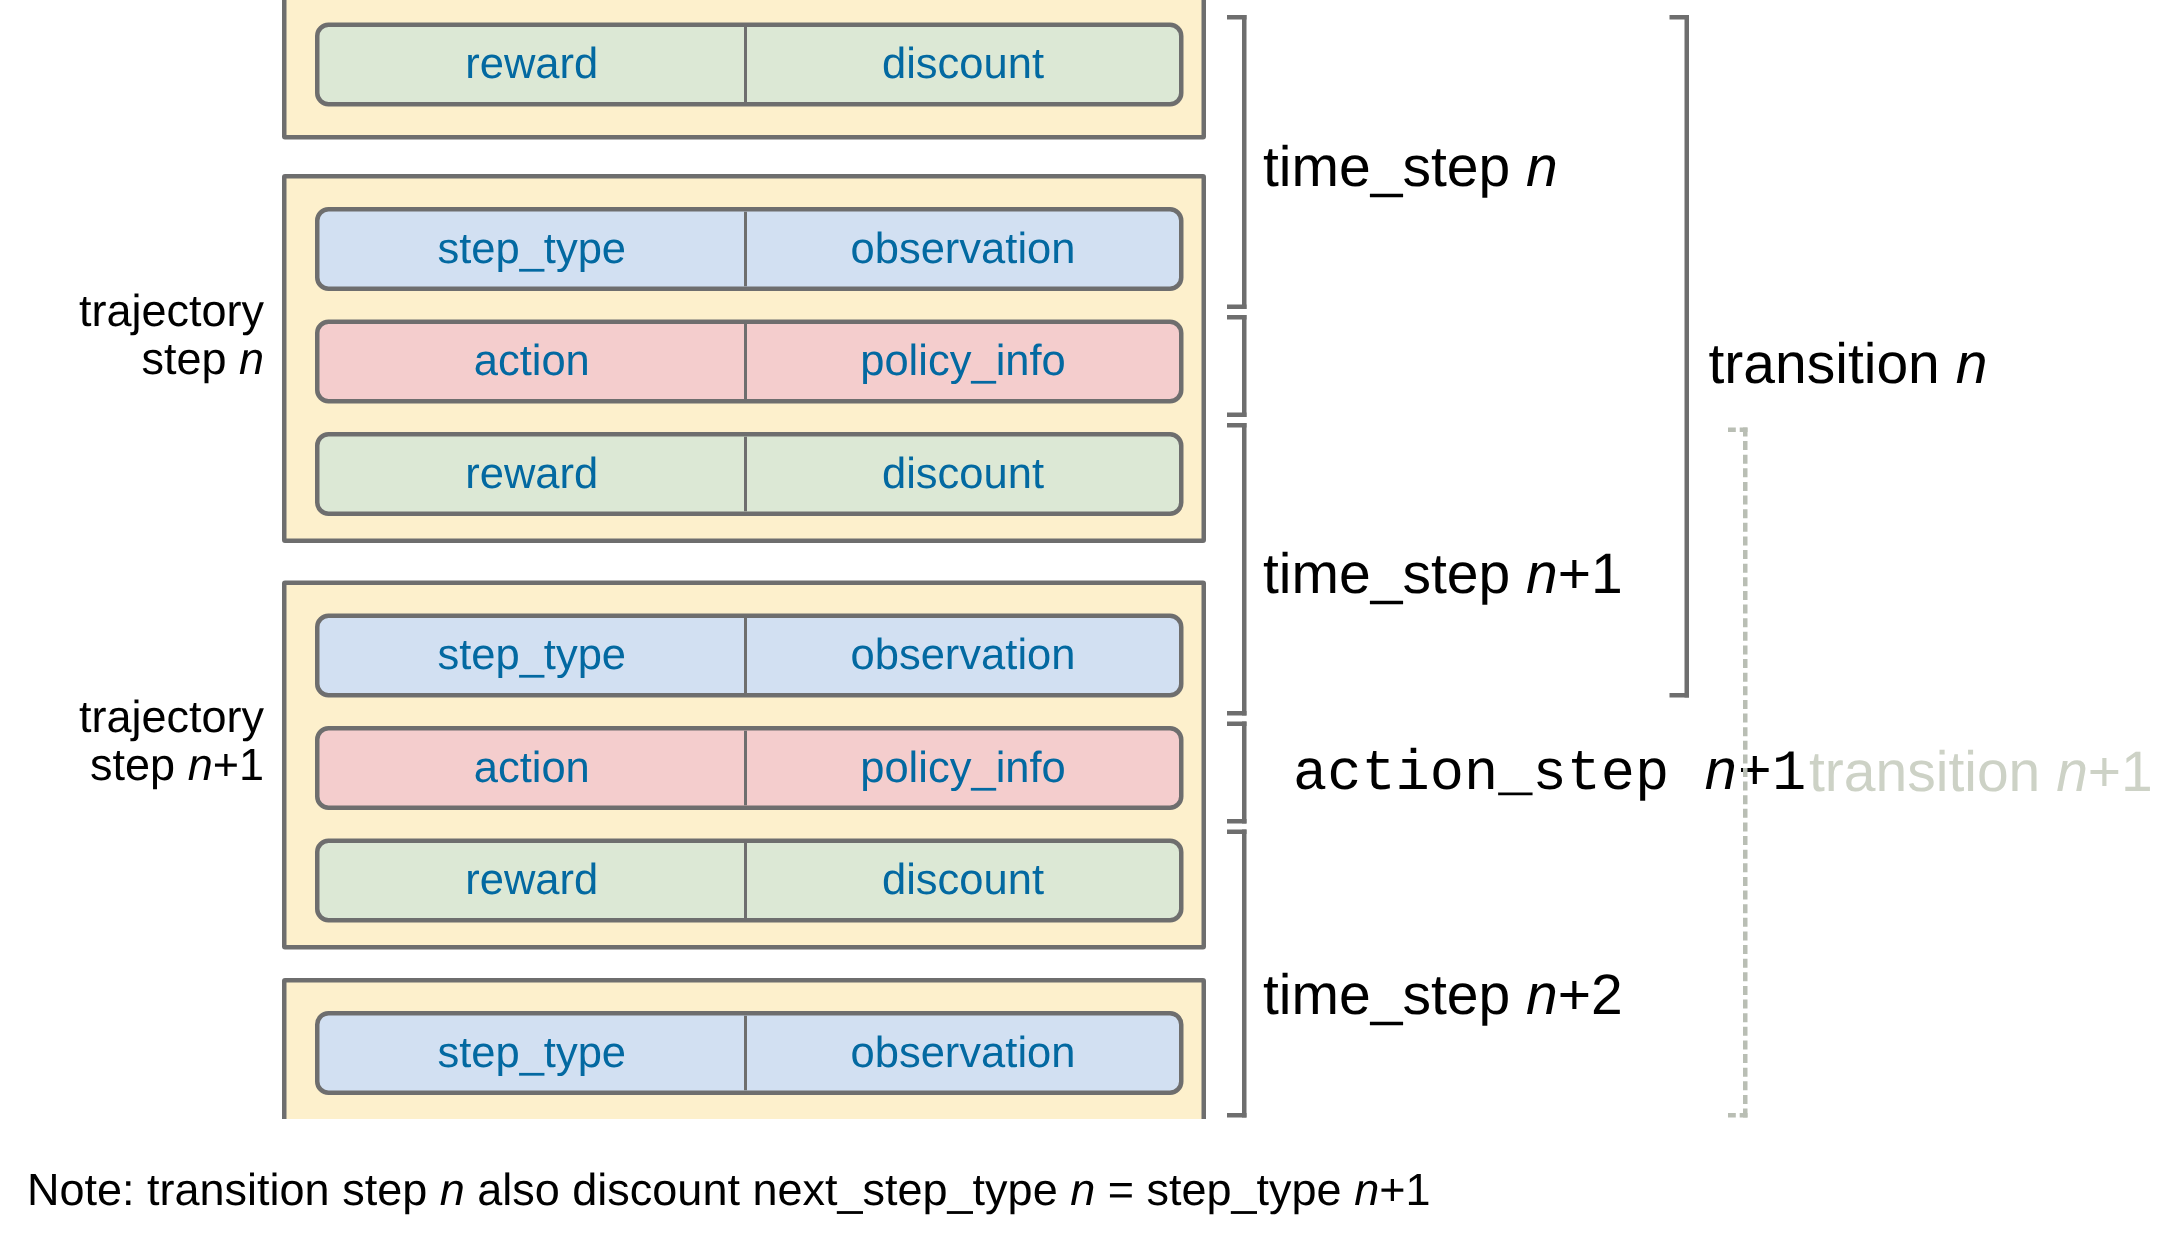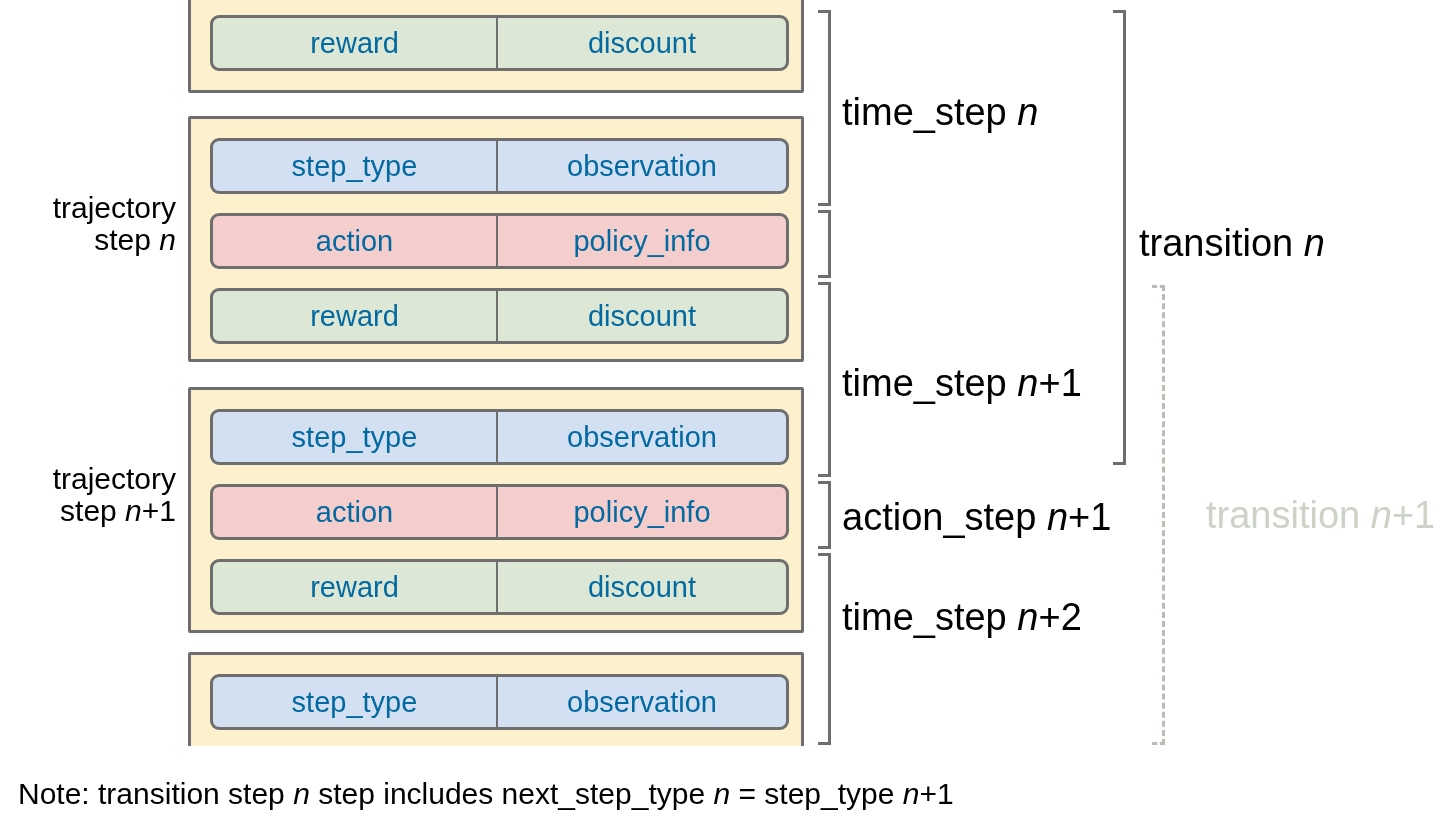--- a/index.html
+++ b/index.html
@@ -161,36 +161,36 @@
   </div>
 
   <div class="bracket" style="left:818px;top:210px;height:68px;"></div>
 
   <div class="bracket" style="left:818px;top:282px;height:195px;"></div>
   <div class="blabel" style="left:842px;top:364px;">
     <span>time_step </span><i>n</i><span>+1</span>
   </div>
 
   <div class="bracket" style="left:818px;top:481px;height:68px;"></div>
-  <div class="blabel" style="left:842px;top:498px;">
+  <div class="blabel" style="left:862px;top:498px;font-family:Liberation Mono, monospace;">
     <span>action_step </span><i>n</i><span>+1</span>
   </div>
 
   <div class="bracket" style="left:818px;top:553px;height:192px;"></div>
-  <div class="blabel" style="left:842px;top:598px;">
+  <div class="blabel" style="left:842px;top:645px;">
     <span>time_step </span><i>n</i><span>+2</span>
   </div>
 
   <div class="bracket" style="left:1113px;top:10px;height:455px;"></div>
   <div class="blabel" style="left:1139px;top:224px;">
     <span>transition </span><i>n</i><span></span>
   </div>
 
   <div class="bracket dashed" style="left:1152px;top:285px;height:460px;"></div>
   <div class="blabel faded" style="left:1178px;top:496px;margin-left:28px;">
     <span>transition </span><i>n</i><span>+1</span>
   </div>
 
   <div class="note">
-    <span>Note: transition step </span><i>n</i><span> step includes next_step_type </span><i>n</i><span> = step_type </span><i>n</i><span>+1</span>
+    <span>Note: transition step </span><i>n</i><span> also discount next_step_type </span><i>n</i><span> = step_type </span><i>n</i><span>+1</span>
   </div>
 
 </div>
 
 </body></html>

